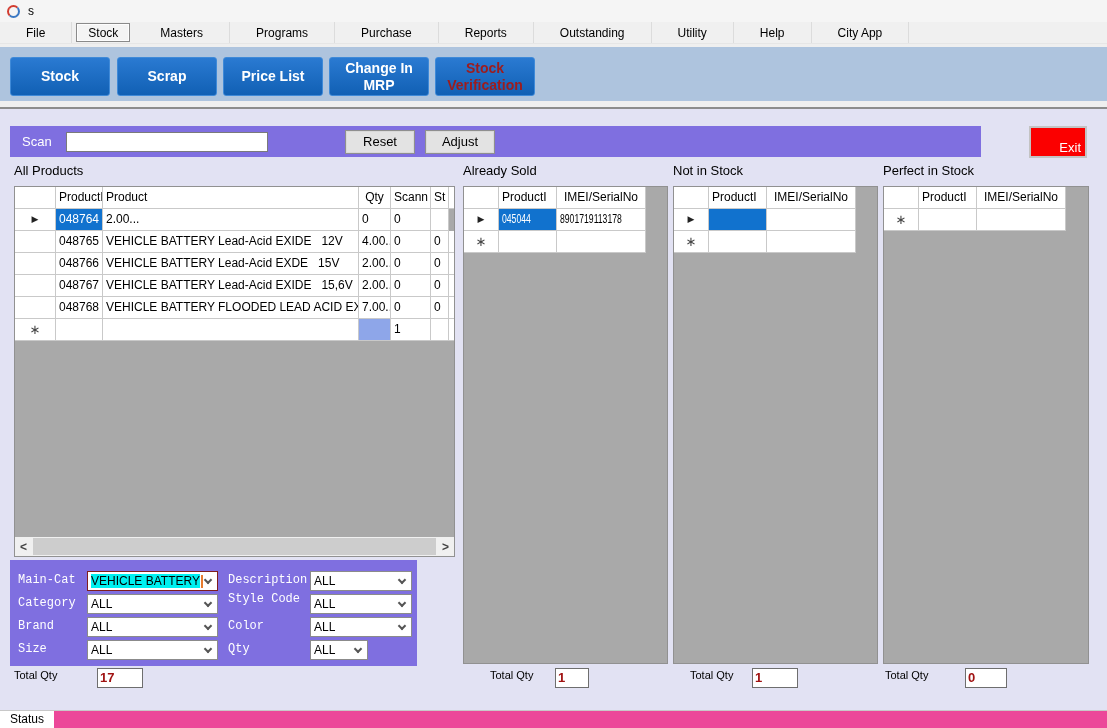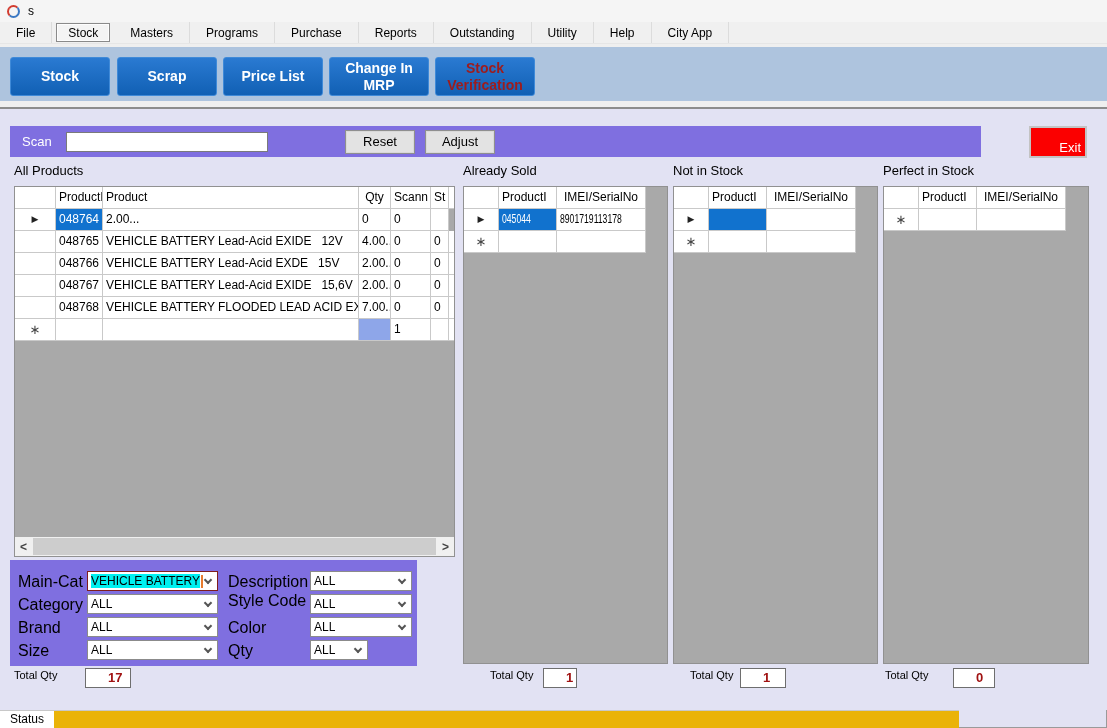--- a/index.html
+++ b/index.html
@@ -10,21 +10,21 @@
   }
   .abs { position:absolute; }
 
   
   .titlebar { left:0; top:0; width:1107px; height:22px; background:#f5f5f5; display:flex; align-items:center; padding-left:7px; gap:8px; }
   .appicon { width:13px; height:13px; border-radius:50%; border:2px solid #3b78c3; border-top-color:#d23b2f; border-left-color:#d23b2f; display:inline-block; }
   .apptitle { font-size:12px; color:#000; }
 
   
   .menubar { left:0; top:22px; width:1107px; height:22px; background:#f0f0f0; display:flex; align-items:stretch; border-bottom:1px solid #e6e6e6; }
-  .menuitem { padding:0 16px; font-size:12px; color:#000; display:flex; align-items:center; border-right:1px solid #dcdcdc; }
+  .menuitem { padding:0 26px; font-size:12px; color:#000; display:flex; align-items:center; border-right:1px solid #dcdcdc; }
   .menuitem.sel { border:1px solid #8a8a8a; background:#f4f4f4; box-shadow:0 0 0 1px #fdfdfd inset; margin:1px 4px; padding:0 11px; }
 
   .topstrip { left:0; top:44px; width:1107px; height:3px; background:#efefef; }
   .toolbar { left:0; top:47px; width:1107px; height:54px; background:#aec4de; }
   .midstrip { left:0; top:101px; width:1107px; height:6px; background:#efefef; }
   .divider { left:0; top:107px; width:1107px; height:2px; background:#8c8c8c; }
   .main { left:0; top:109px; width:1107px; height:601px; background:#e2e2f3; }
 
   .bluebtn {
     position:absolute; top:10px; height:39px; width:100px;
@@ -59,33 +59,33 @@
   .starglyph { font-size:13px; color:#444; line-height:21px; text-align:center; display:block; }
   .cond { display:inline-block; transform:scaleX(0.72); transform-origin:left center; letter-spacing:0; }
 
   
   .hscroll { position:absolute; left:0; bottom:0; width:439px; height:19px; background:#f0f0f0; }
   .scrollarrow { position:absolute; top:0; width:17px; height:19px; display:flex; align-items:center; justify-content:center; color:#444; font-weight:bold; font-size:12px; cursor:pointer; }
   .scrollthumb { position:absolute; left:18px; right:18px; top:1px; height:17px; background:#cdcdcd; cursor:grab; }
 
   
   .filterpanel { left:10px; top:560px; width:407px; height:106px; background:#7f6fe0; }
-  .flabel { position:absolute; color:#000000; font-size:16px; }
+  .flabel { position:absolute; color:#ffffff; font-size:12px;font-family:Liberation Mono, monospace; }
   .combo { position:absolute; height:20px; background:#fff; border:1px solid #8b8b8b; font-size:12px; color:#000; line-height:18px; padding-left:3px; cursor:pointer; overflow:hidden; white-space:nowrap; }
   .combo .chev { position:absolute; right:6px; top:5px; width:6px; height:6px; border-left:2px solid #555; border-bottom:2px solid #555; transform:rotate(-45deg); }
   .combo.focus { border:1px solid #7f1d1d; }
   .hl-cyan { background:#00f0f0; }
   .caret-orange { display:inline-block; width:2px; height:13px; background:#e87b2f; vertical-align:middle; margin-left:1px; }
 
   
   .totlabel { top:669px; font-size:11px; color:#000; }
-  .totbox { top:668px; height:20px; background:#fff; border:1px solid #6e6e6e; font-size:13px; font-weight:bold; color:#a01212; line-height:18px; padding-left:22px; }
-
-  
-  .statusbar { left:0; top:710px; width:959px; height:18px; background:#eab308; border-top:1px solid #c8c8c8; display:flex; }
+  .totbox { top:668px; height:20px; background:#fff; border:1px solid #6e6e6e; font-size:13px; font-weight:bold; color:#a01212; line-height:18px; padding-left:2px;margin-left:12px; }
+
+  
+  .statusbar { left:0; top:710px; width:1107px; height:18px; background:#ec4899; border-top:1px solid #c8c8c8; display:flex; }
   .statuschip { background:#fff; padding:0 10px; font-size:12px; color:#000; line-height:17px; }
 </style>
 </head>
 <body>
 
 <div class="abs titlebar">
   <span class="appicon"></span>
   <span class="apptitle">s</span>
 </div>
 

